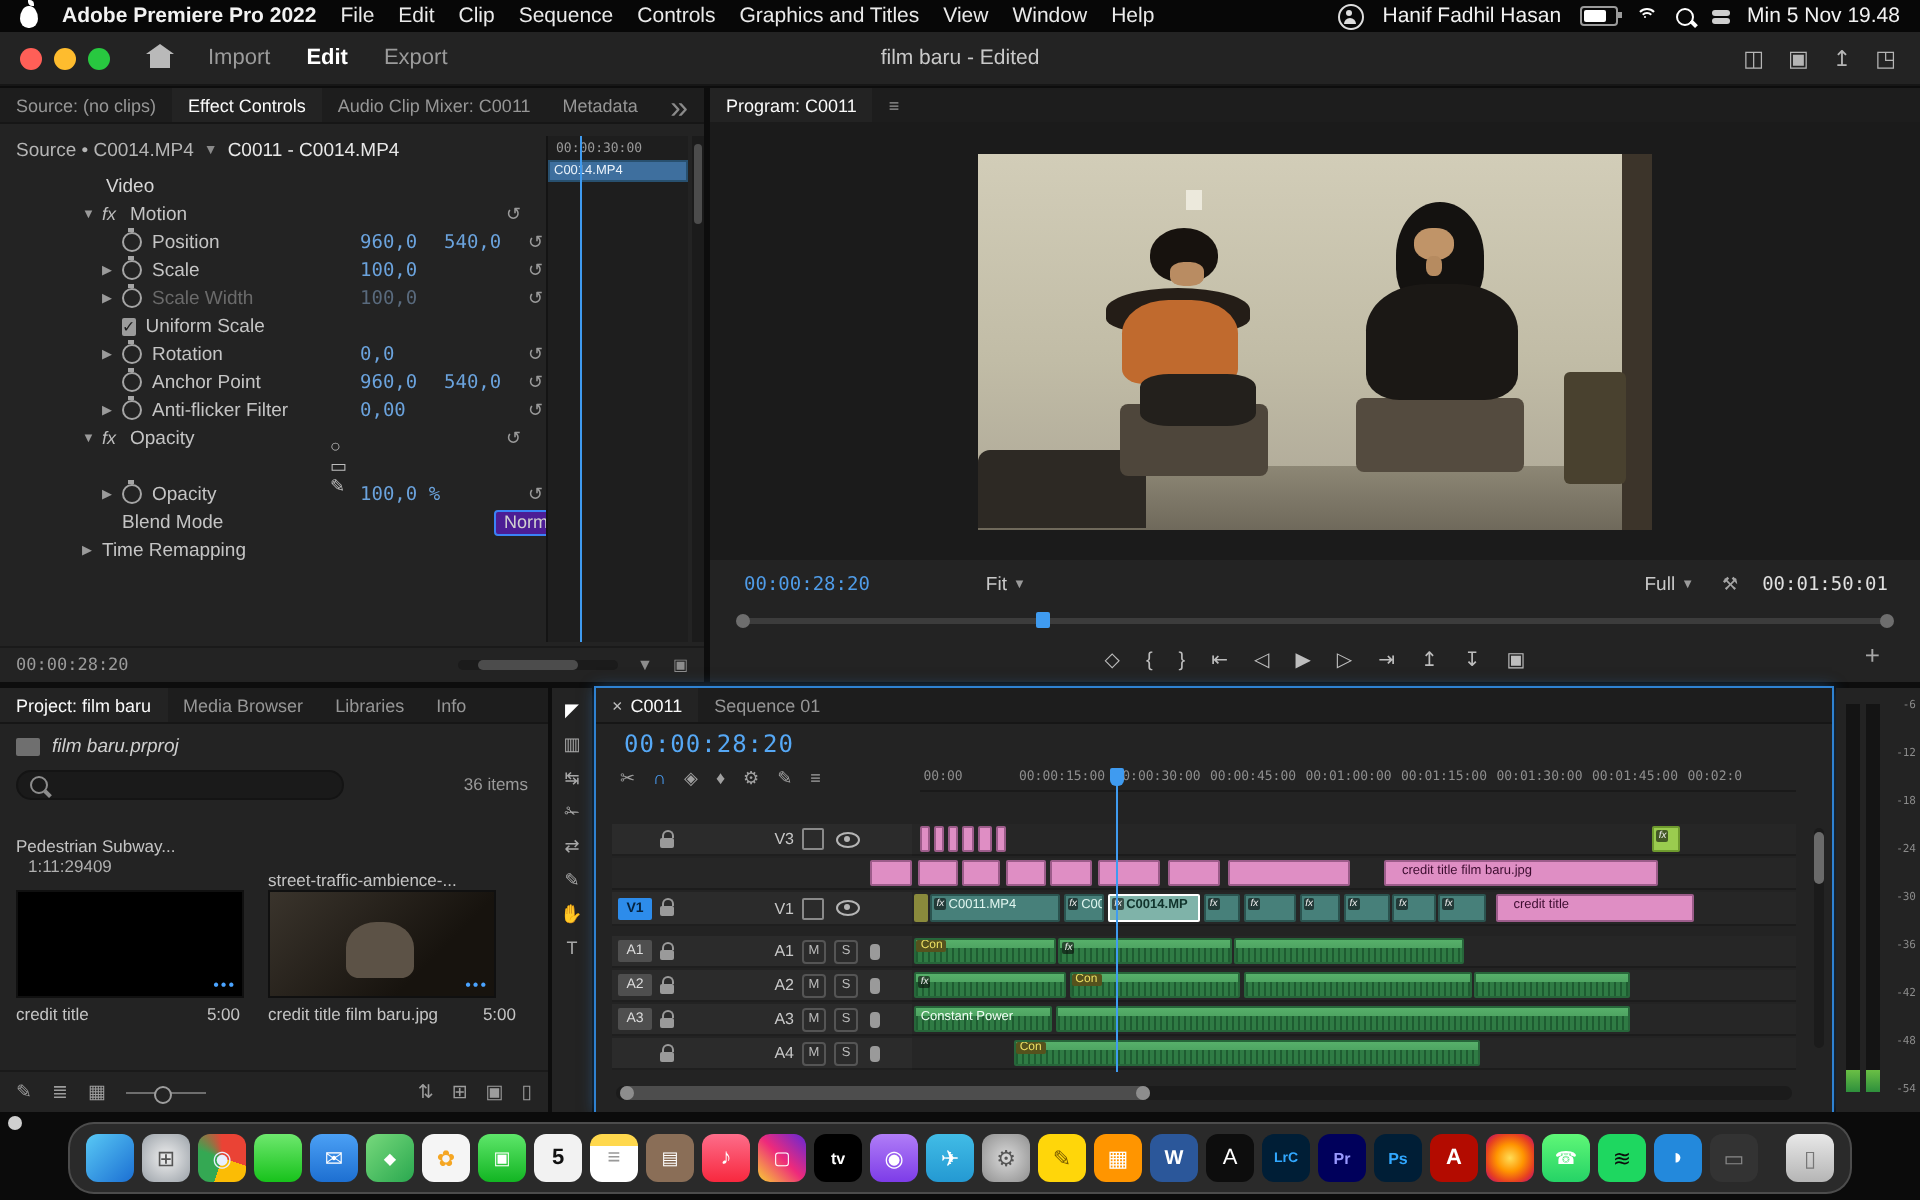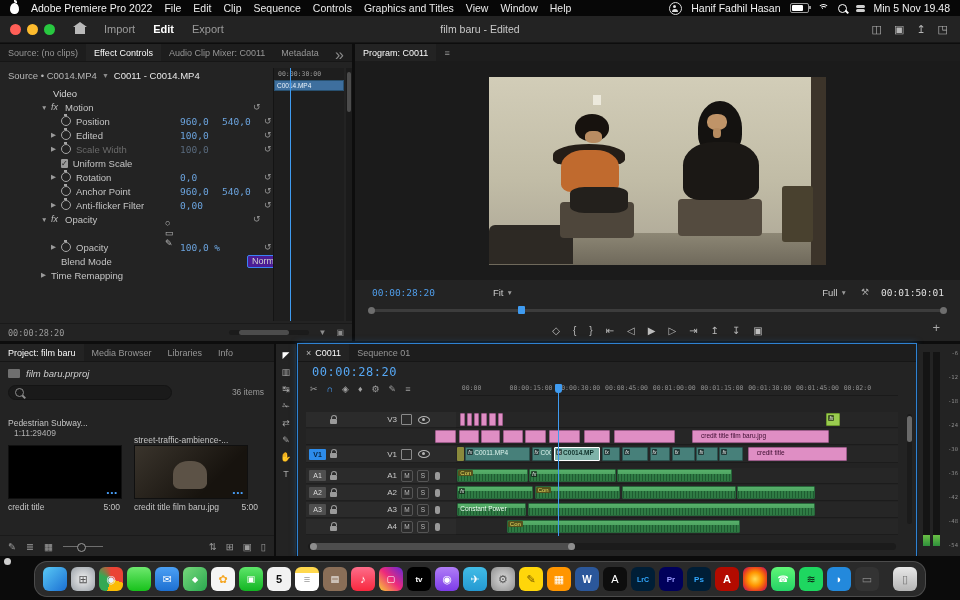--- a/index.html
+++ b/index.html
@@ -5,21 +5,21 @@
   html,body{margin:0;padding:0;background:#000;}
   .screen{position:relative;width:960px;height:600px;background:#0d0d0d;overflow:hidden;
     font-family:"Liberation Sans",sans-serif;color:#ccc;-webkit-font-smoothing:antialiased;}
   .mono{font-family:"DejaVu Sans Mono",monospace;}
 
   
   .menubar{position:absolute;left:0;top:0;width:960px;height:16px;background:#070707;
     display:flex;align-items:center;gap:12px;padding:0 10px;box-sizing:border-box;font-size:10.5px;color:#f2f2f2;}
   .apple{width:9px;height:11px;background:#fff;border-radius:48% 48% 46% 46%/58% 58% 42% 42%;position:relative;flex:none;}
   .apple::before{content:"";position:absolute;top:-3px;left:4px;width:3px;height:3px;background:#fff;border-radius:0 70% 0 70%;}
-  .appname{font-weight:normal;}
+  .appname{font-weight:bold;}
   .mitem{color:#eaeaea;}
   .mright{margin-left:auto;display:flex;align-items:center;gap:9px;}
   .avatar{width:11px;height:11px;border:1px solid #ddd;border-radius:50%;position:relative;}
   .avatar::before{content:"";position:absolute;left:3px;top:2px;width:3px;height:3px;border-radius:50%;background:#ddd;}
   .avatar::after{content:"";position:absolute;left:1.5px;top:6px;width:6px;height:3px;border-radius:3px 3px 0 0;background:#ddd;}
   .bat{width:17px;height:8px;border:1px solid #9a9a9a;border-radius:2px;position:relative;}
   .bat::before{content:"";position:absolute;left:1px;top:1px;bottom:1px;width:11px;background:#fff;border-radius:1px;}
   .bat::after{content:"";position:absolute;right:-3px;top:2px;width:2px;height:3px;background:#9a9a9a;}
   .wifi{width:11px;height:8px;position:relative;overflow:hidden;}
   .wifi i{position:absolute;border:1px solid transparent;border-top-color:#fff;border-radius:50%;}
@@ -340,21 +340,21 @@
           <span class="v2 mono">540,0</span>
 
           <span class="rst">↺</span>
         </div>
 
         <div class="ecrow param hassw">
           <span class="chev">▶</span>
 
           <span class="sw"></span>
 
-          <span class="lab">Edited</span>
+          <span class="lab">Scale</span>
           <span class="shp"></span>
           <span class="v1 mono">100,0</span>
           <span class="v2 mono"></span>
 
           <span class="rst">↺</span>
         </div>
 
         <div class="ecrow param hassw dis">
           <span class="chev">▶</span>
 

